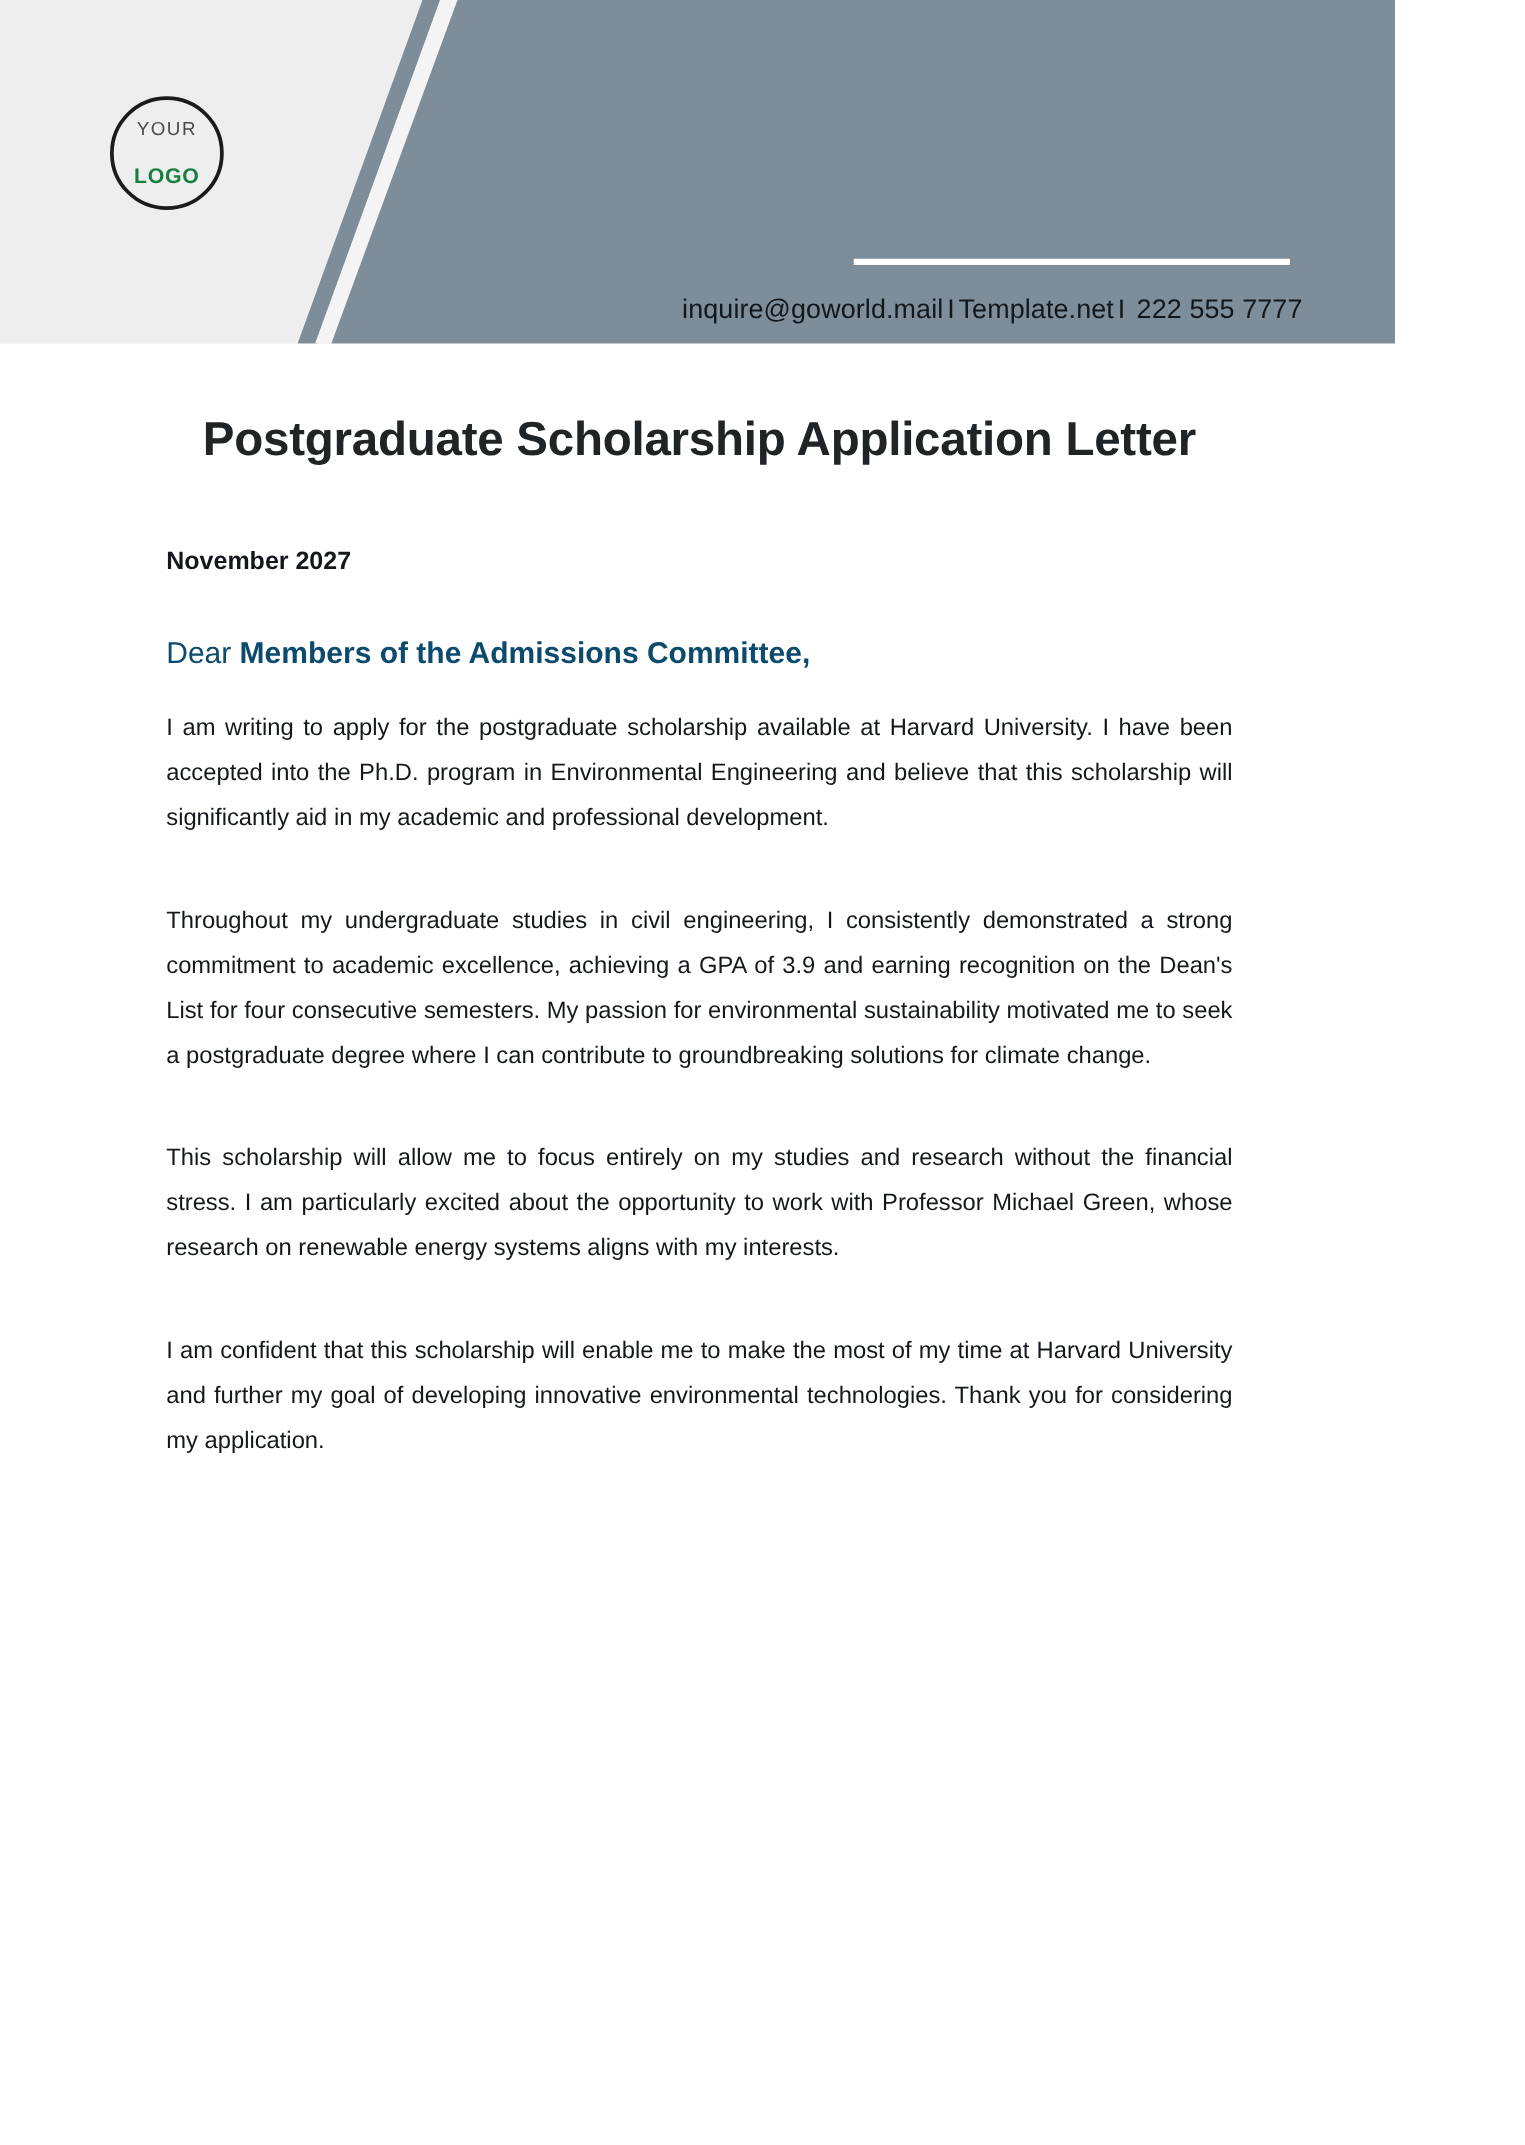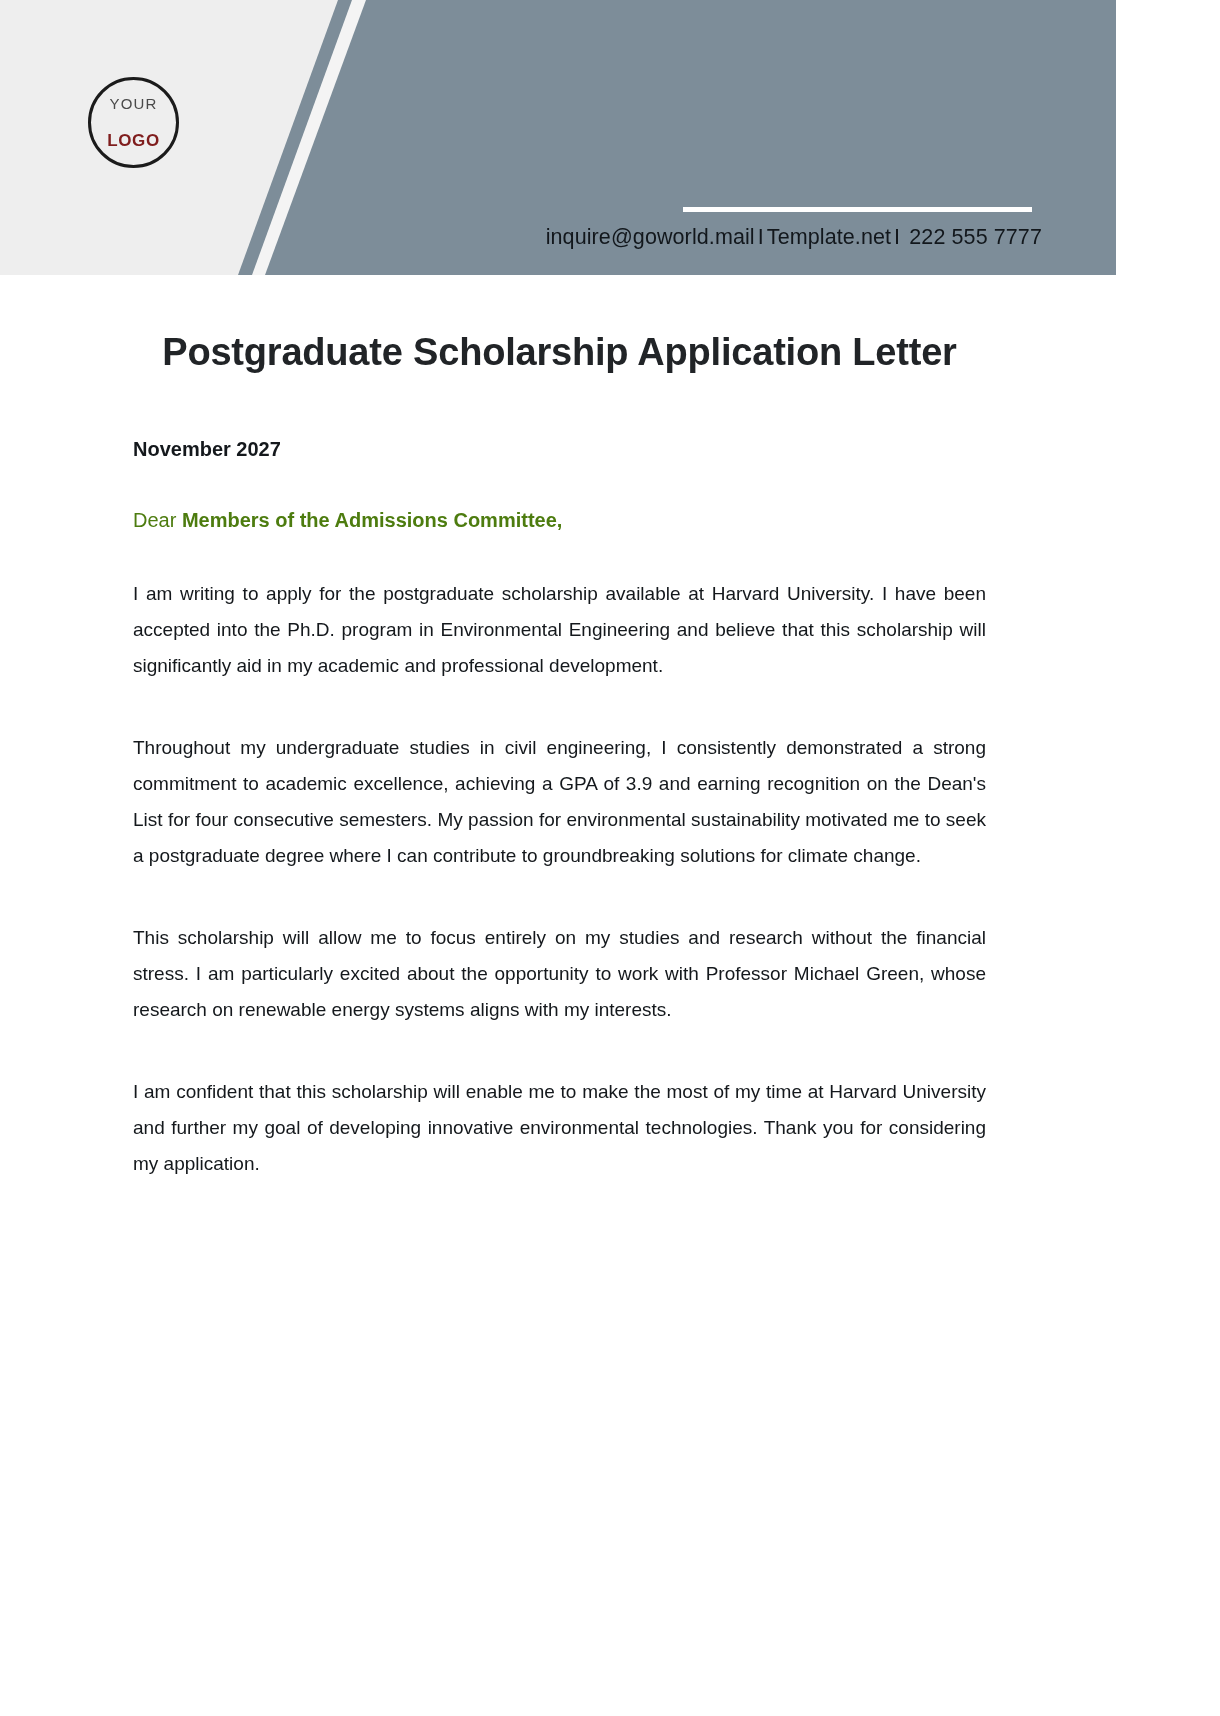--- a/index.html
+++ b/index.html
@@ -78,38 +78,38 @@
   }
   .logo-your {
     font-size: 15px;
     letter-spacing: 1.2px;
     color: #4a4a4a;
     font-weight: 400;
   }
   .logo-logo {
     font-size: 17px;
     letter-spacing: 0.6px;
-    color: #7f1d1d;
+    color: #15803d;
     font-weight: 700;
     margin-top: 21px;
   }
 
   
   .header-rule {
     position: absolute;
     left: 683px;
     top: 207px;
     width: 349px;
     height: 5px;
     background: #ffffff;
   }
   .header-contact {
     position: absolute;
     right: 178px;
-    top: 225px;
+    top: 235px;
     font-size: 21.5px;
     color: #12171c;
     letter-spacing: 0.1px;
     white-space: nowrap;
   }
   .header-contact .sep {
     padding: 0 3px;
   }
 
   
@@ -139,23 +139,23 @@
   }
 
   .address-block {
     font-size: 20px;
     color: #14181c;
     line-height: 36px;
     margin-bottom: 48px;
   }
 
   .salutation {
-    font-size: 20px;
-    color: #4d7c0f;
-    margin-bottom: 44px;
+    font-size: 24px;
+    color: #0c4a6e;
+    margin-bottom: 28px;
   }
   .salutation b { font-weight: 700; }
 
   .body-par {
     font-size: 19px;
     color: #14181c;
     line-height: 36px;
     text-align: justify;
     margin-bottom: 46px;
   }

